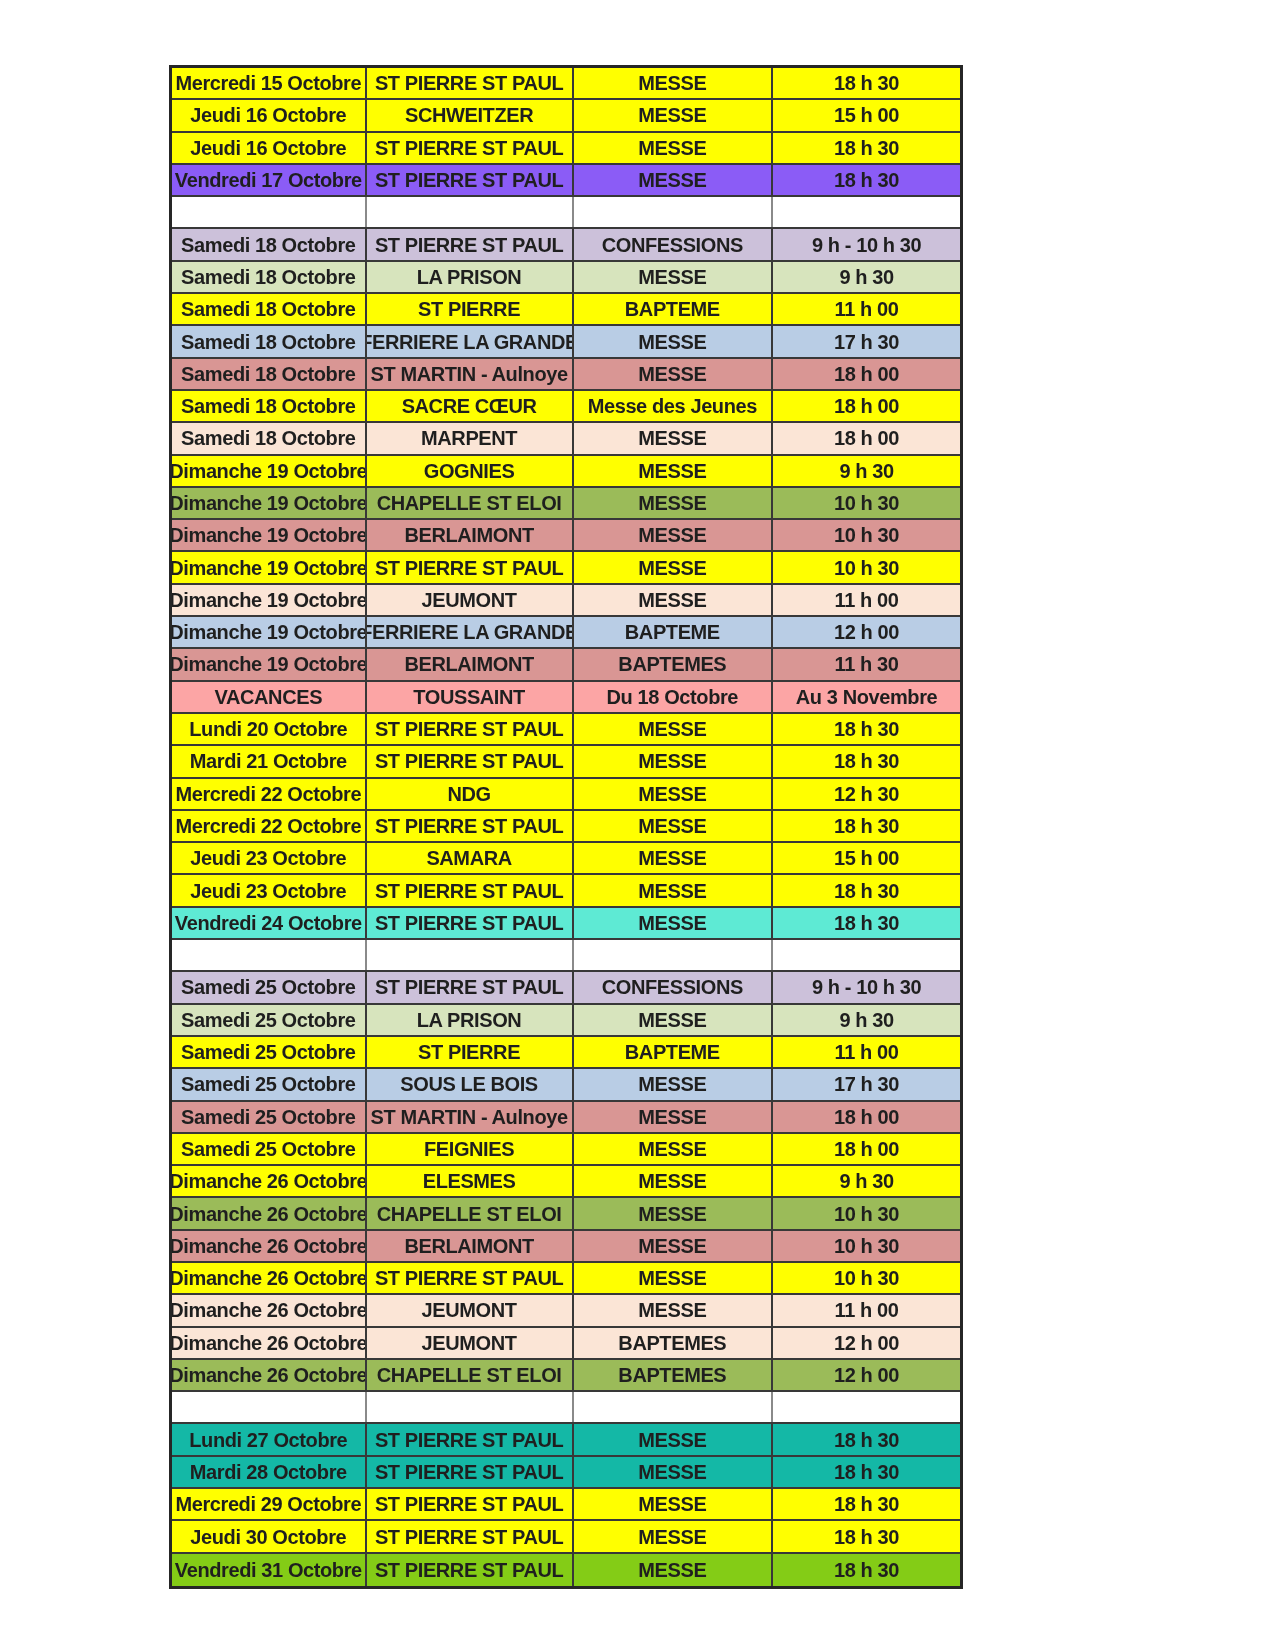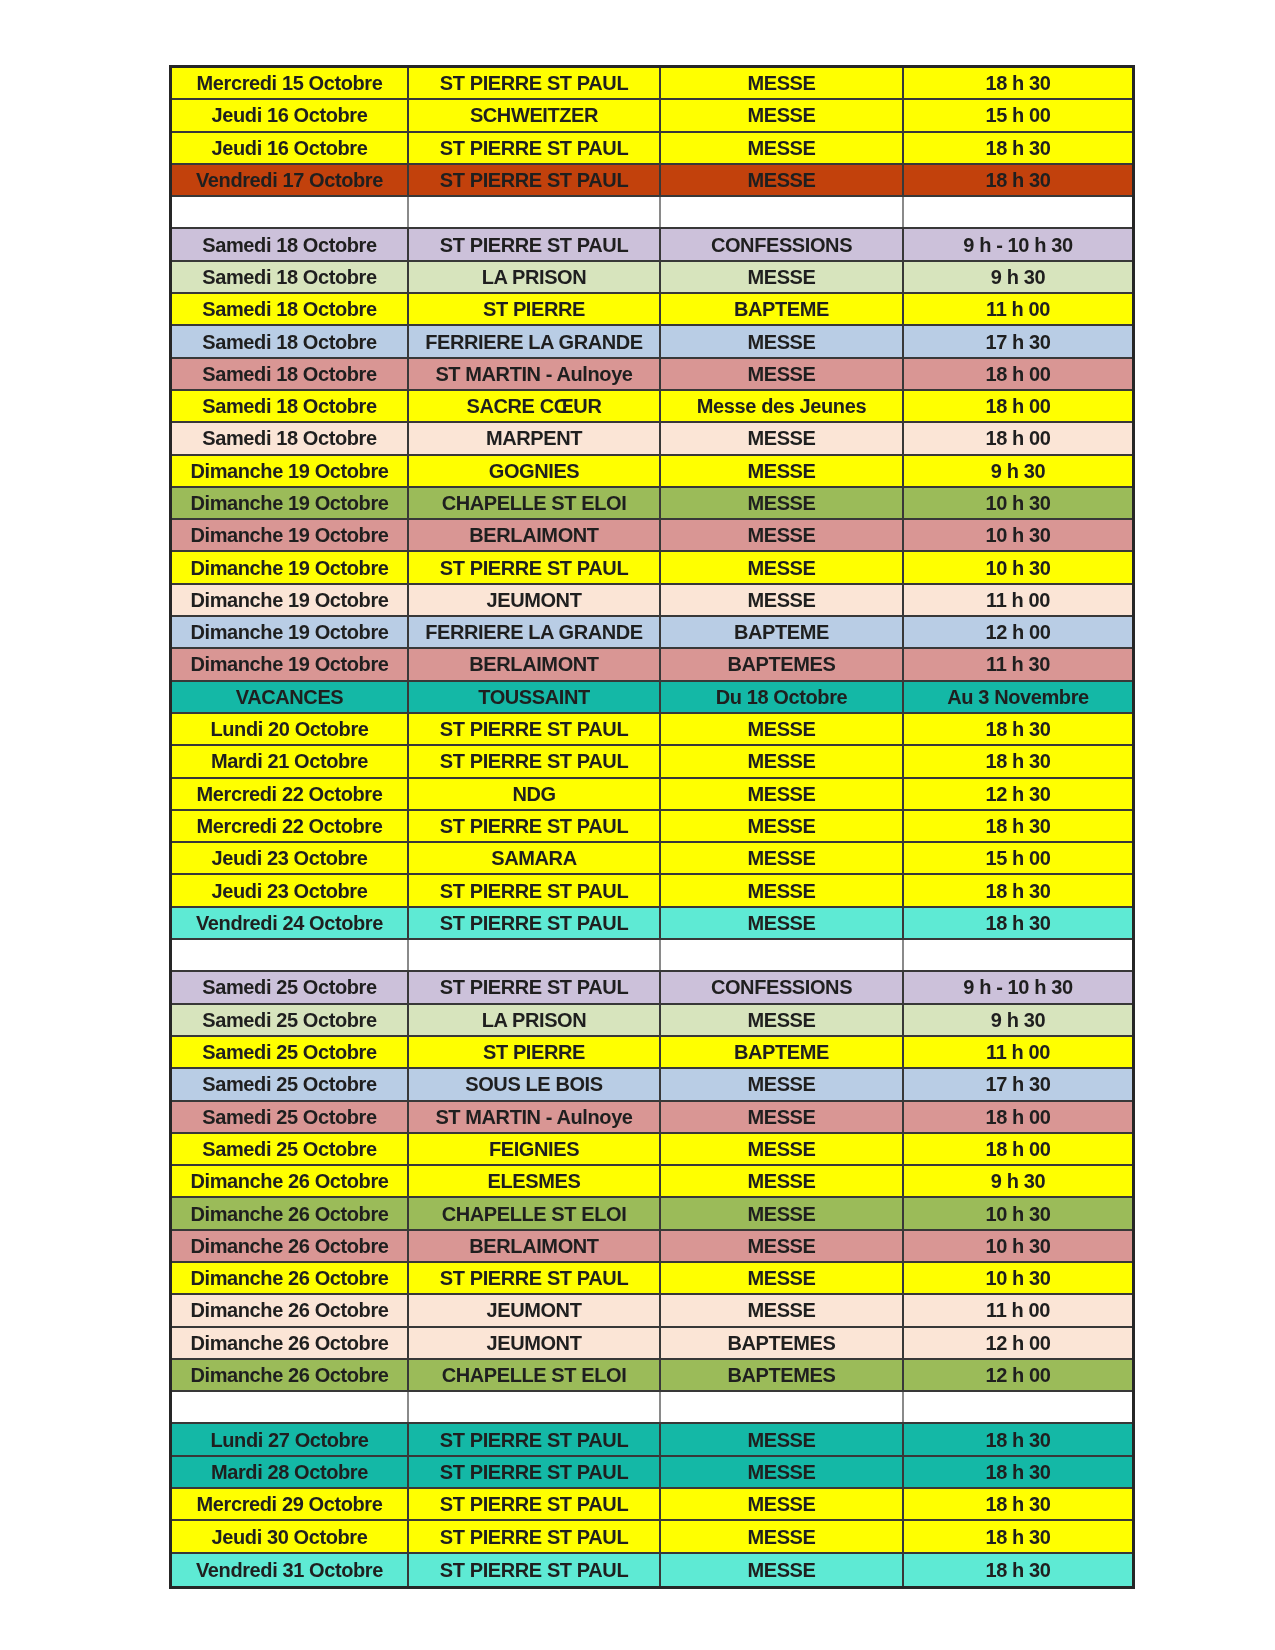--- a/index.html
+++ b/index.html
@@ -5,21 +5,21 @@
   html,body{margin:0;padding:0;}
   body{
     width:1275px;height:1650px;
     background:#ffffff;
     position:relative;
     font-family:"Liberation Sans",sans-serif;
   }
   .schedule{
     position:absolute;
     left:169px;top:65px;
-    width:966px;
+    width:794px;
     box-sizing:border-box;
     border:3px solid #262626;
   }
   .row{
     display:flex;
     height:32.3px;
     box-sizing:border-box;
     border-bottom:2px solid #383838;
   }
   .row:last-child{border-bottom:none;}
@@ -60,21 +60,21 @@
       <div class="cell c1">SCHWEITZER</div>
       <div class="cell c2">MESSE</div>
       <div class="cell c3">15 h 00</div>
     </div>
     <div class="row" style="background: rgb(255, 255, 0);">
       <div class="cell c0">Jeudi 16 Octobre</div>
       <div class="cell c1">ST PIERRE ST PAUL</div>
       <div class="cell c2">MESSE</div>
       <div class="cell c3">18 h 30</div>
     </div>
-    <div class="row" style="background: #c2410c;">
+    <div class="row" style="background: #8b5cf6;">
       <div class="cell c0">Vendredi 17 Octobre</div>
       <div class="cell c1">ST PIERRE ST PAUL</div>
       <div class="cell c2">MESSE</div>
       <div class="cell c3">18 h 30</div>
     </div>
     <div class="row spacer" style="background: rgb(255, 255, 255);">
       <div class="cell c0"></div>
       <div class="cell c1"></div>
       <div class="cell c2"></div>
       <div class="cell c3"></div>
@@ -156,21 +156,21 @@
       <div class="cell c1">FERRIERE LA GRANDE</div>
       <div class="cell c2">BAPTEME</div>
       <div class="cell c3">12 h 00</div>
     </div>
     <div class="row" style="background: rgb(217, 150, 148);">
       <div class="cell c0">Dimanche 19 Octobre</div>
       <div class="cell c1">BERLAIMONT</div>
       <div class="cell c2">BAPTEMES</div>
       <div class="cell c3">11 h 30</div>
     </div>
-    <div class="row" style="background: #14b8a6; color: rgb(192, 0, 0); text-align: right;">
+    <div class="row" style="background: #fca5a5; color: rgb(192, 0, 0); text-align: right;">
       <div class="cell c0">VACANCES</div>
       <div class="cell c1">TOUSSAINT</div>
       <div class="cell c2">Du 18 Octobre</div>
       <div class="cell c3">Au 3 Novembre</div>
     </div>
     <div class="row" style="background: rgb(255, 255, 0); text-align: right;">
       <div class="cell c0">Lundi 20 Octobre</div>
       <div class="cell c1">ST PIERRE ST PAUL</div>
       <div class="cell c2">MESSE</div>
       <div class="cell c3">18 h 30</div>
@@ -318,19 +318,19 @@
       <div class="cell c1">ST PIERRE ST PAUL</div>
       <div class="cell c2">MESSE</div>
       <div class="cell c3">18 h 30</div>
     </div>
     <div class="row" style="background: rgb(255, 255, 0);">
       <div class="cell c0">Jeudi 30 Octobre</div>
       <div class="cell c1">ST PIERRE ST PAUL</div>
       <div class="cell c2">MESSE</div>
       <div class="cell c3">18 h 30</div>
     </div>
-    <div class="row" style="background: #5eead4;">
+    <div class="row" style="background: #84cc16;">
       <div class="cell c0">Vendredi 31 Octobre</div>
       <div class="cell c1">ST PIERRE ST PAUL</div>
       <div class="cell c2">MESSE</div>
       <div class="cell c3">18 h 30</div>
     </div>
   </div>
 
 </body></html>

